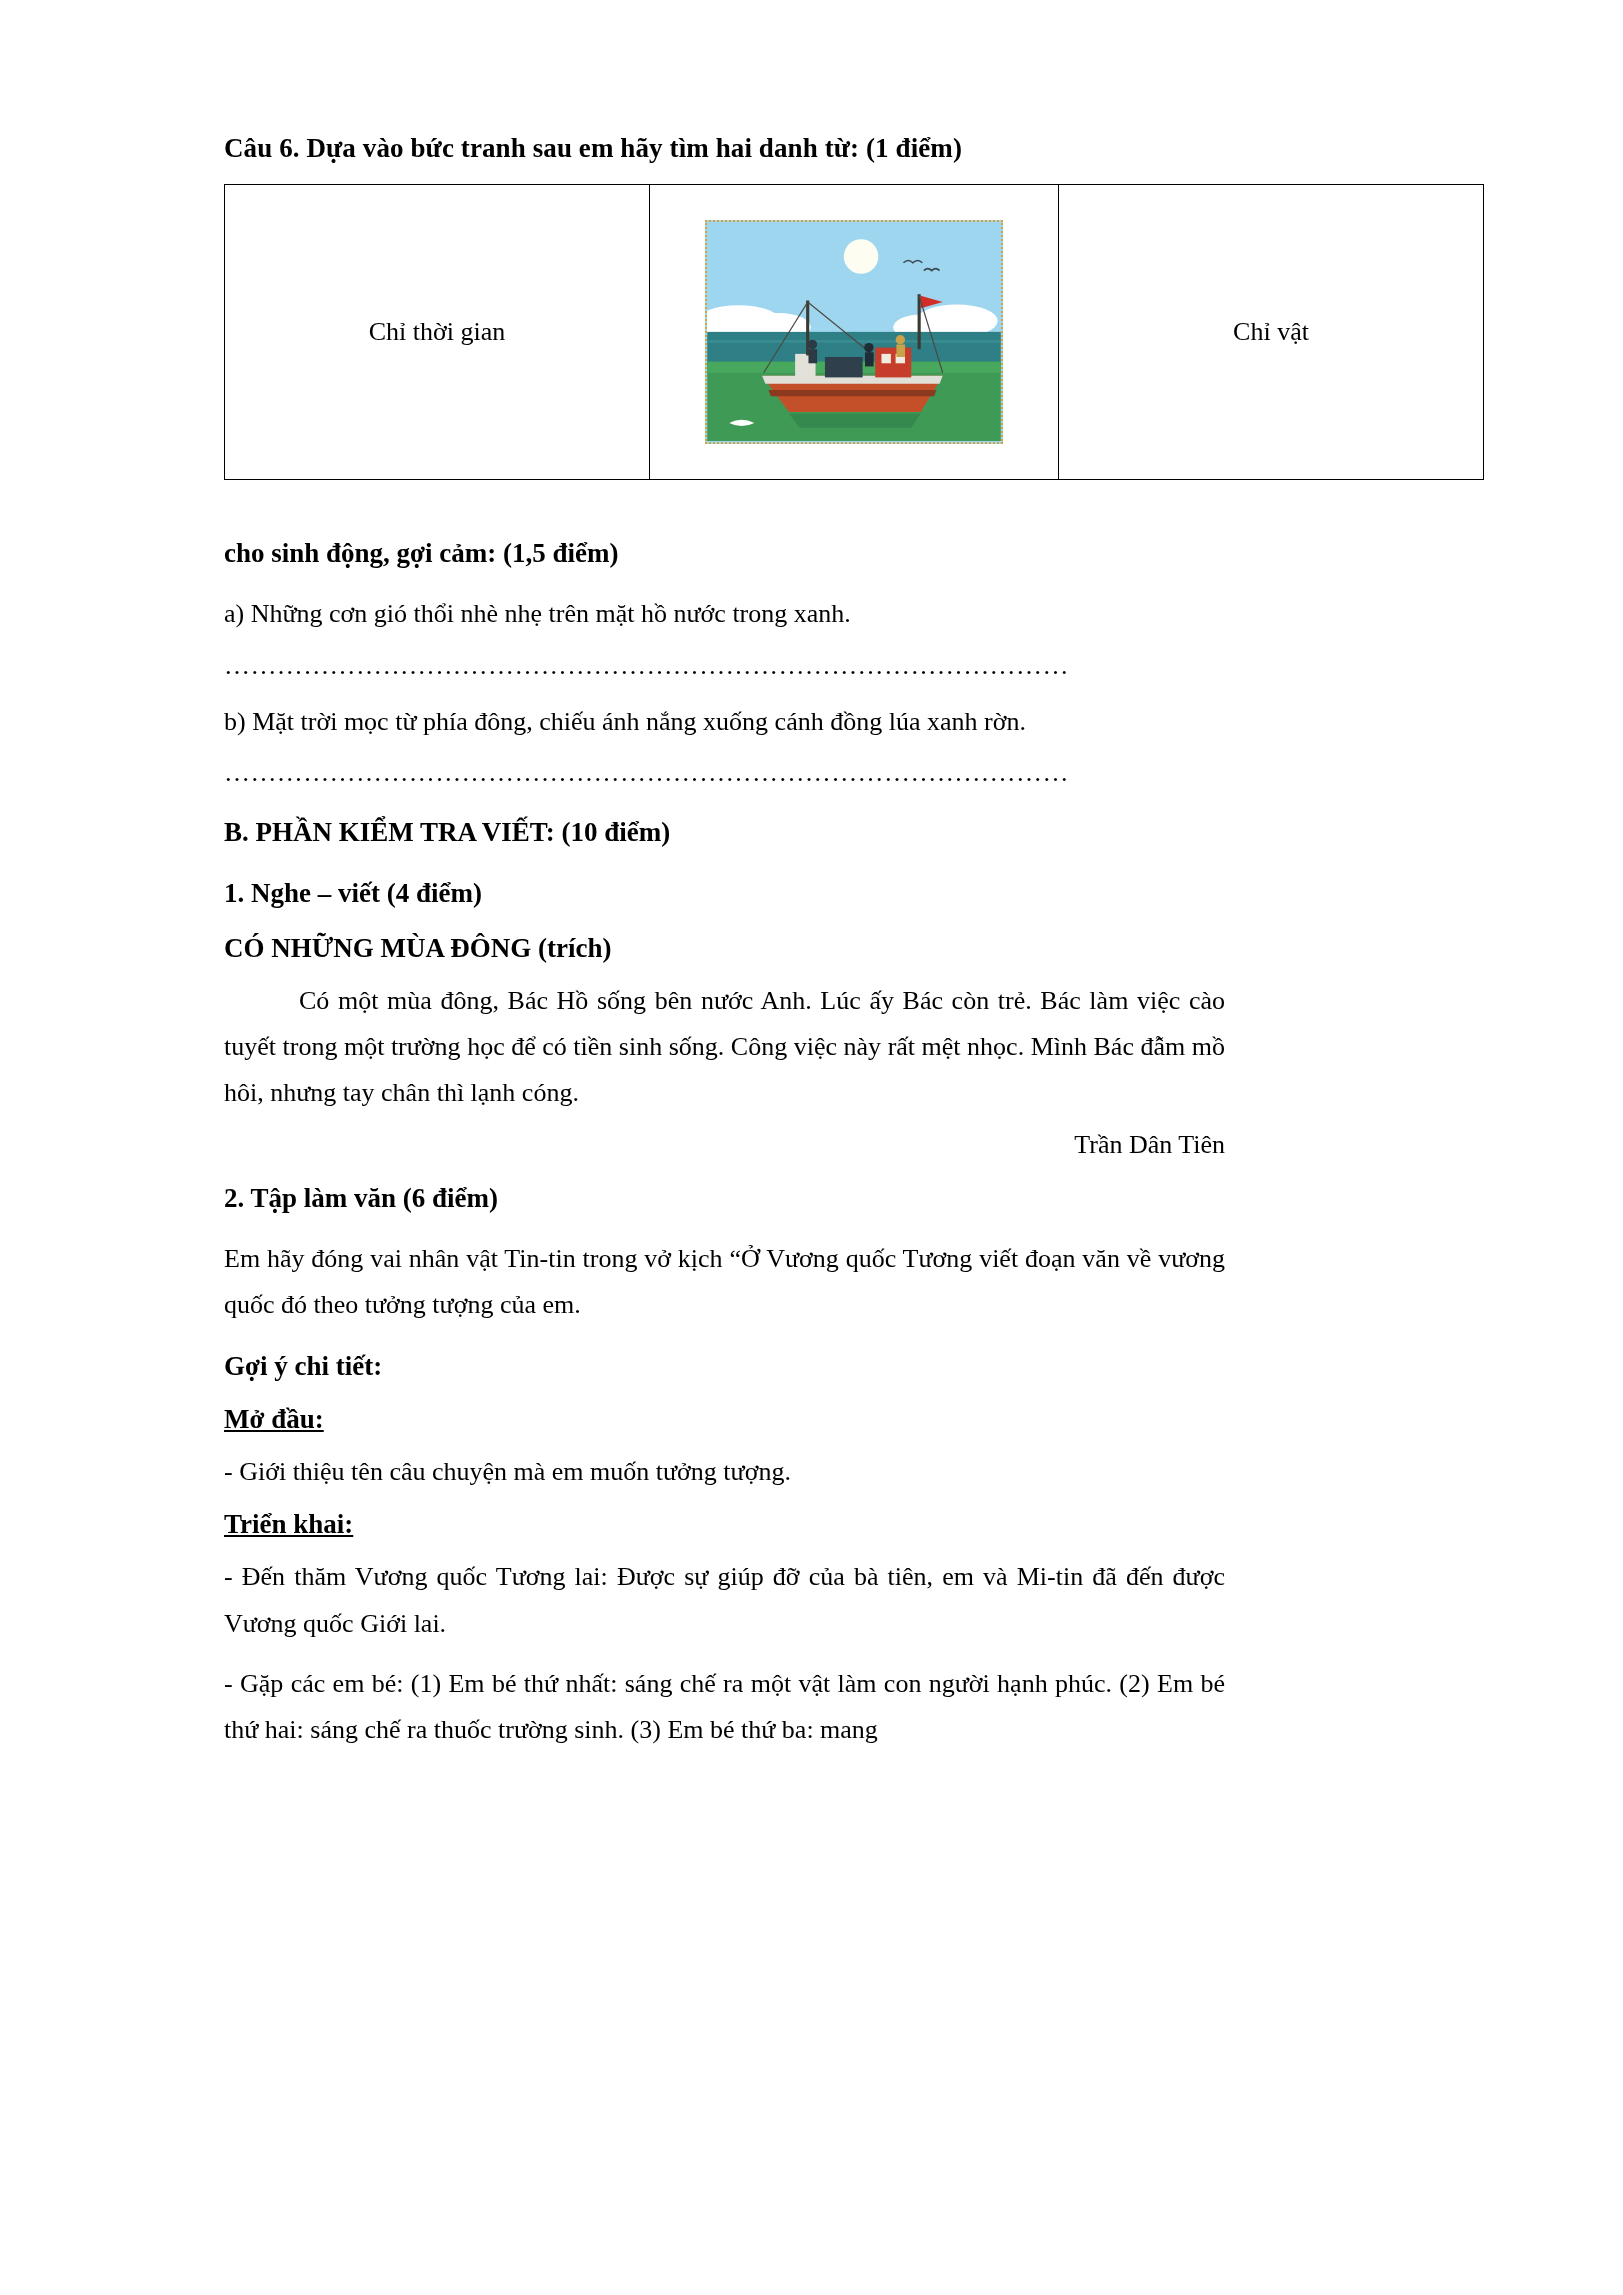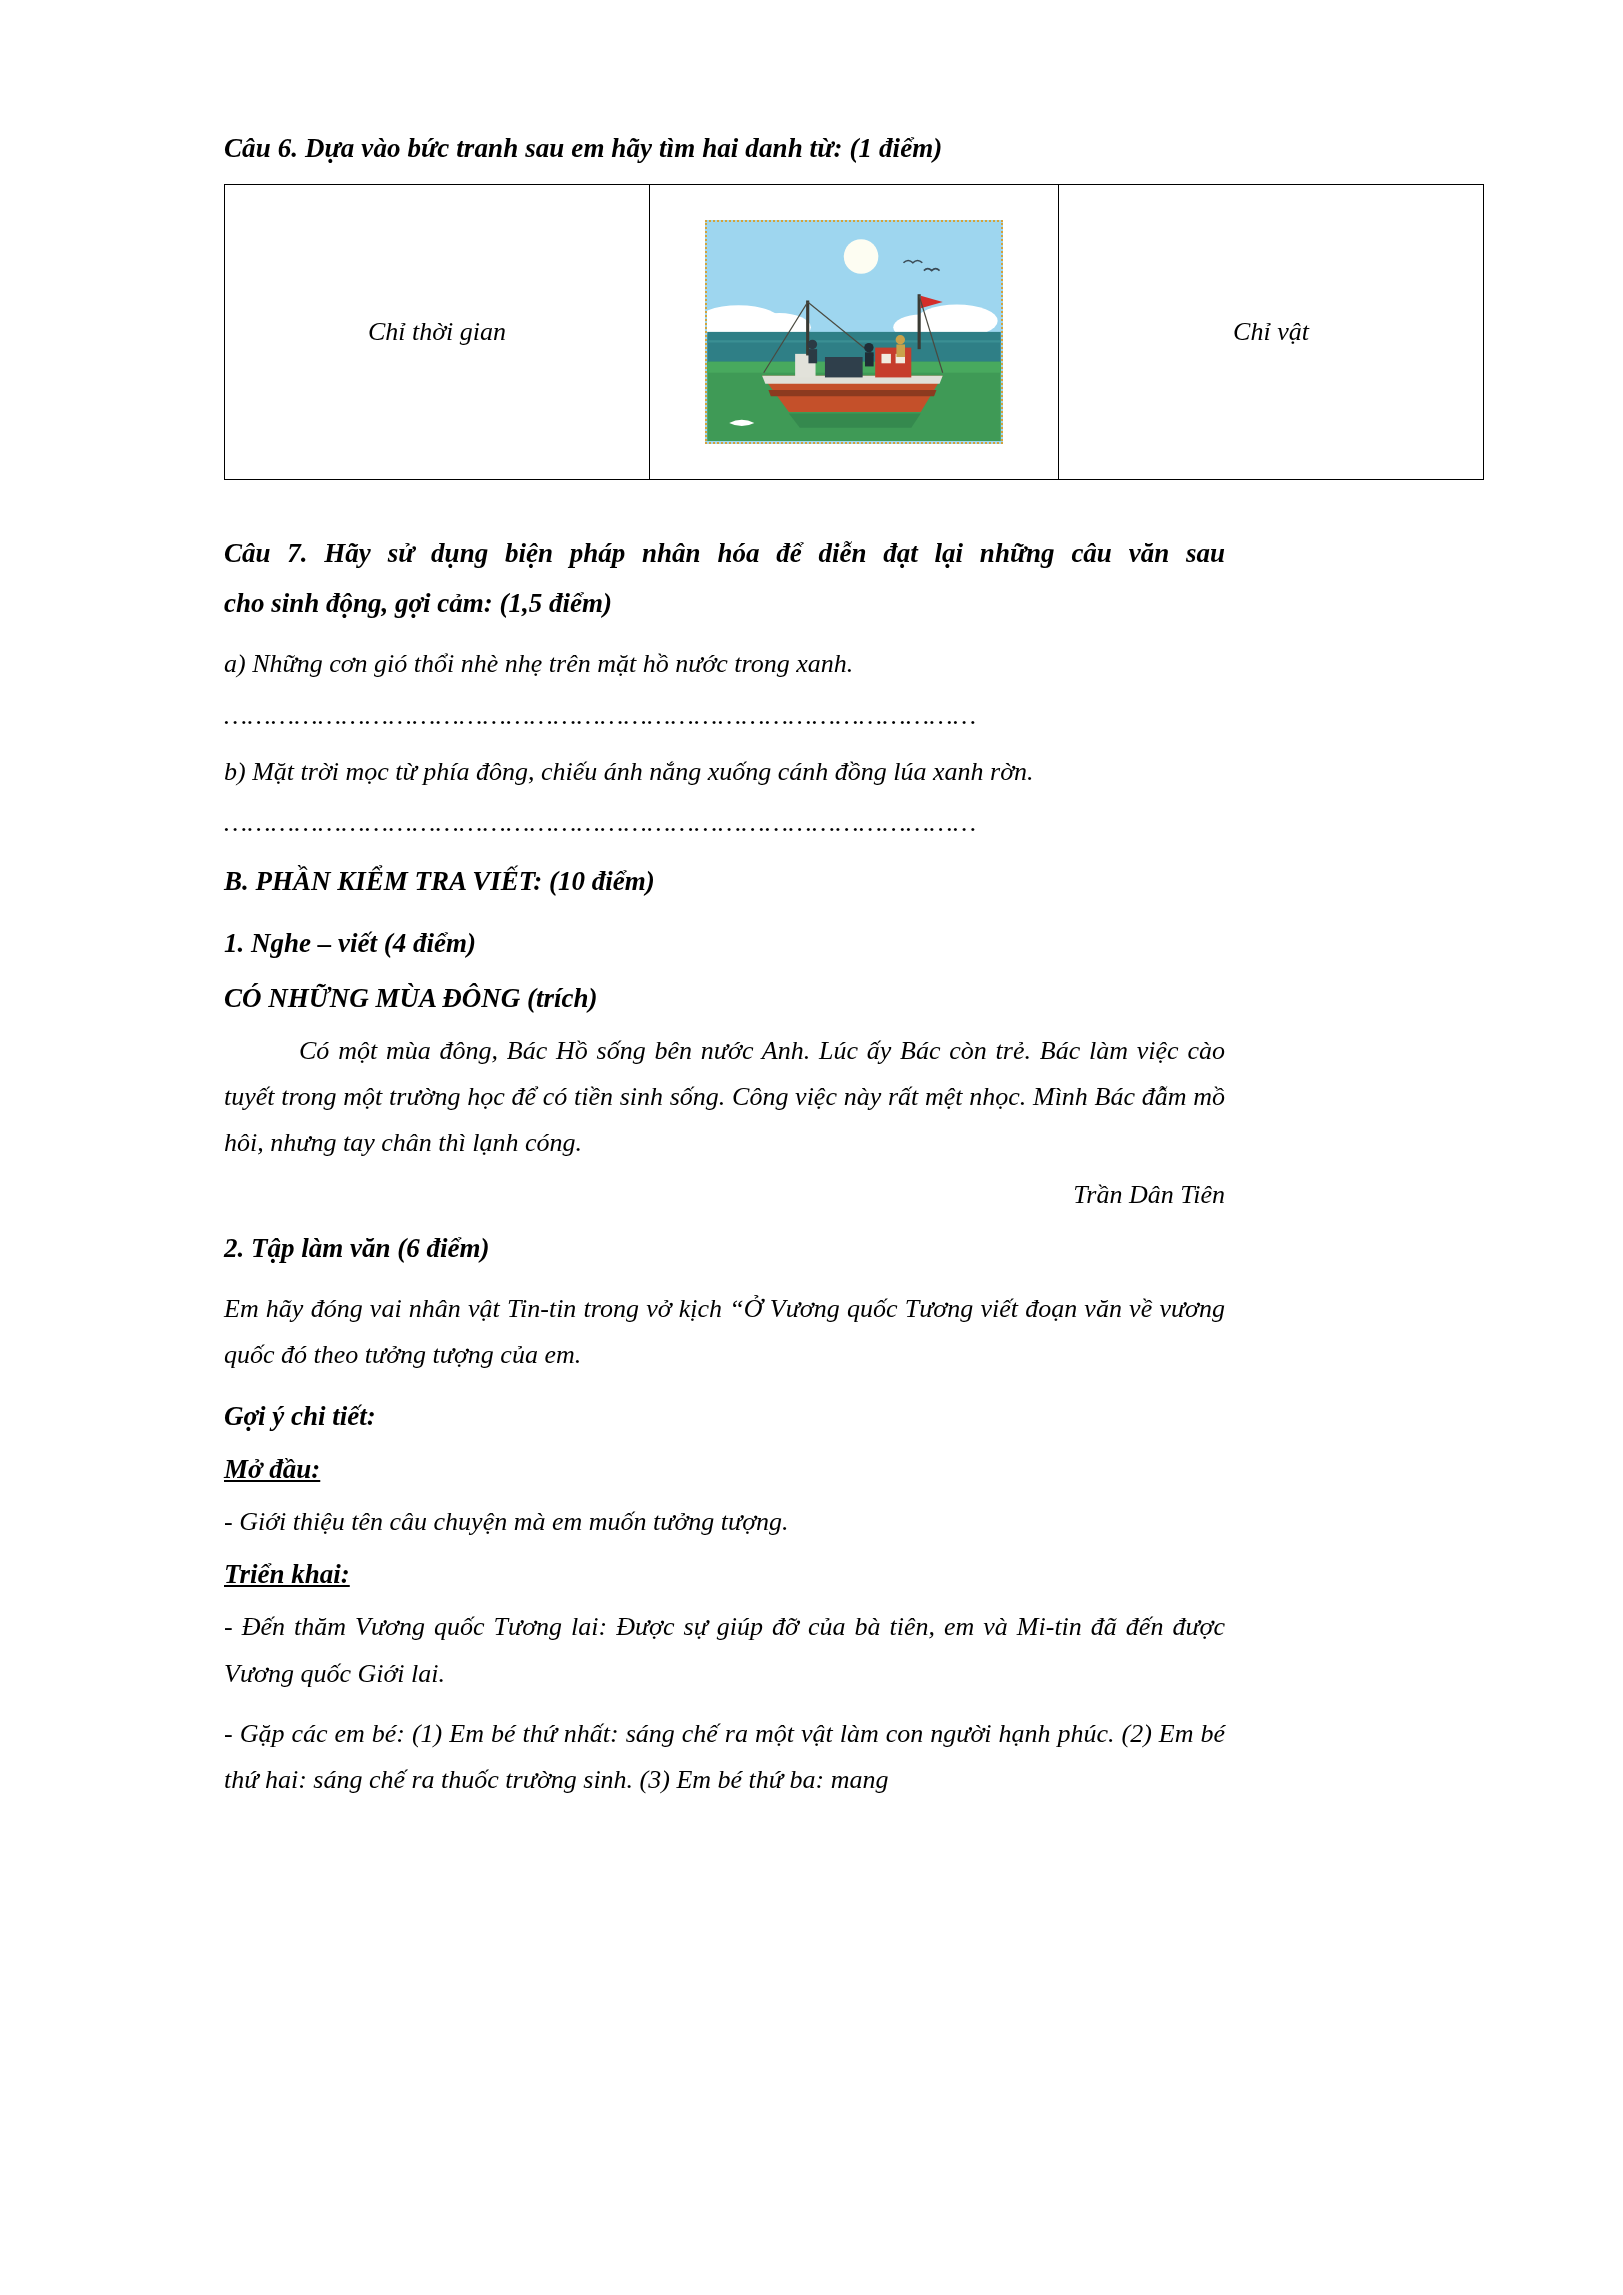--- a/index.html
+++ b/index.html
@@ -13,21 +13,20 @@
     font-family: "Liberation Serif", "DejaVu Serif", serif;
     color: #000000;
     -webkit-font-smoothing: antialiased;
   }
   .page {
     position: relative;
     width: 1308px;
     min-height: 2295px;
     box-sizing: border-box;
     padding: 130px 83px 47px 224px;
-    font-style: italic;
   }
   .q6-title {
     font-size: 27px;
     font-weight: bold;
     line-height: 1.35;
     margin: 0 0 17.3px 0;
     letter-spacing: 0.1px;
   }
   
   .pic-table {
@@ -195,21 +194,20 @@
             </svg>
           </div>
         </div>
       </td>
       <td class="col-c cell-label">Chỉ vật</td>
     </tr>
   </tbody>
     </table>
 
   <div class="q7-title">
-    <span>Câu 7. Hãy sử dụng biện pháp nhân hóa để diễn đạt lại những câu văn sau</span>
     <span class="line2">cho sinh động, gợi cảm: (1,5 điểm)</span>
   </div>
 
   <p class="txt">a) Những cơn gió thổi nhè nhẹ trên mặt hồ nước trong xanh.</p>
   <p class="dots">……………………………………………………………………………………</p>
 
   <p class="txt">b) Mặt trời mọc từ phía đông, chiếu ánh nắng xuống cánh đồng lúa xanh rờn.</p>
   <p class="dots">……………………………………………………………………………………</p>
 
   <p class="bold">B. PHẦN KIỂM TRA VIẾT: (10 điểm)</p>

